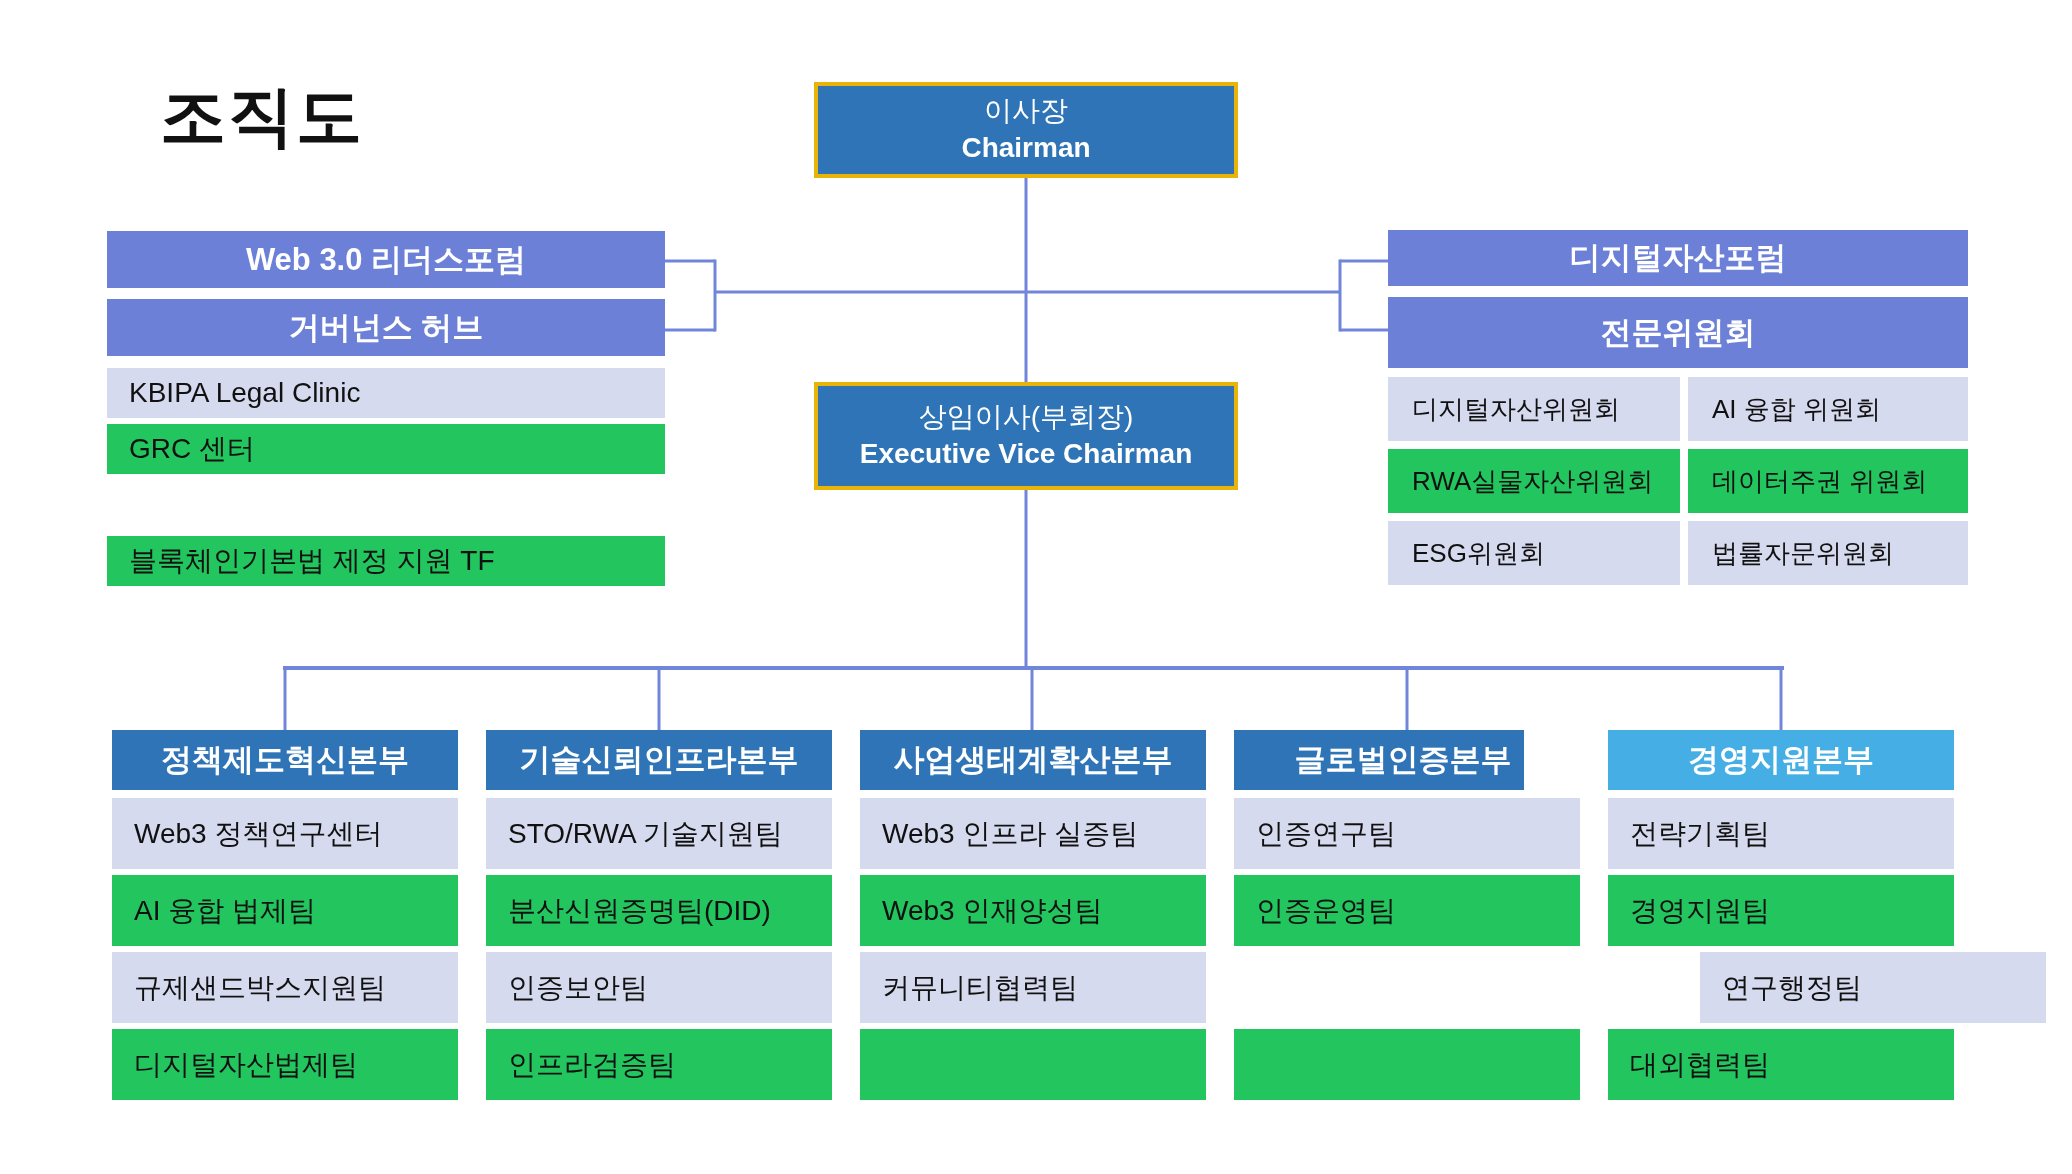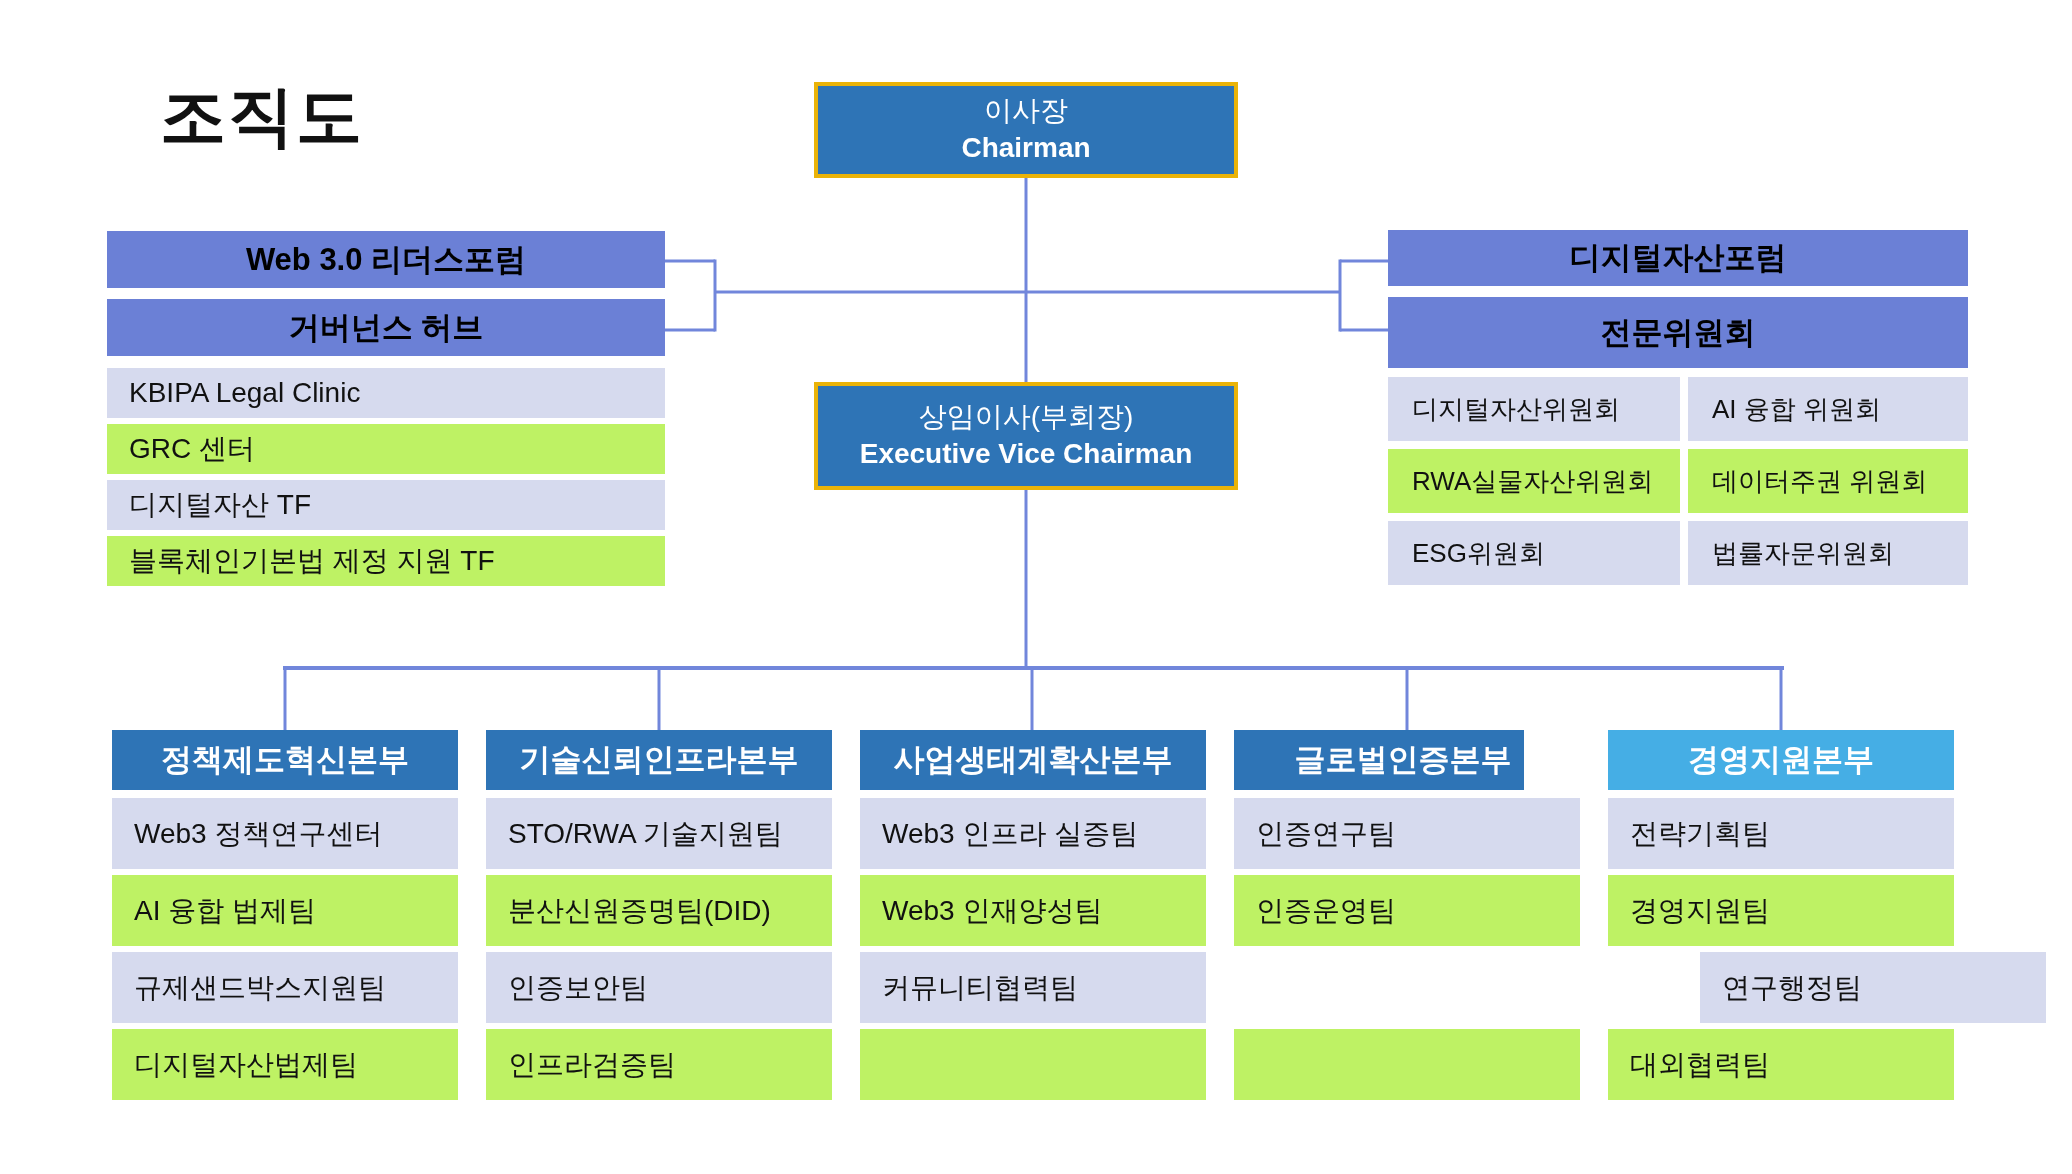--- a/index.html
+++ b/index.html
@@ -16,38 +16,38 @@
     font-size:66px;font-weight:900;color:#111111;letter-spacing:2px;
   }
   .exec-box{
     background:#2E74B6;border:4px solid #eab308;z-index:2;
     display:flex;flex-direction:column;align-items:center;justify-content:center;
     color:#ffffff;text-align:center;line-height:1.32;
   }
   .exec-box .l1{font-size:28px;font-weight:500;}
   .exec-box .l2{font-size:28px;font-weight:700;}
   .peri-hdr{
-    background:#6B80D6;color:#000000;z-index:2;
+    background:#6B80D6;color:#ffffff;z-index:2;
     display:flex;align-items:center;justify-content:center;
     font-size:31px;font-weight:700;
   }
   .dept-hdr{
     background:#2E74B6;color:#ffffff;z-index:2;
     display:flex;align-items:center;justify-content:center;
     font-size:31px;font-weight:700;
   }
   .dept-hdr.sky{background:#45AEE5;}
   .cell{
     display:flex;align-items:center;z-index:2;
     color:#111111;font-size:28px;font-weight:400;
     padding-left:22px;padding-right:8px;
   }
   .cell.small{font-size:26px;padding-left:24px;}
   .dark{background:#D6DAEE;}
-  .light{background:#bef264;}
+  .light{background:#22c55e;}
 </style>
 </head>
 <body>
 
 <div id="stage">
 
   <svg id="connectors" viewBox="0 0 2072 1174" xmlns="http://www.w3.org/2000/svg">
     <g stroke="#7186DB" stroke-width="3" fill="none">
 
       <line x1="1026" y1="176" x2="1026" y2="382"></line>
@@ -83,21 +83,20 @@
   <div class="abs exec-box" style="left:814px;top:382px;width:424px;height:108px;">
     <div class="l1">상임이사(부회장)</div>
     <div class="l2">Executive Vice Chairman</div>
   </div>
 
   <div class="abs peri-hdr" style="left:107px;top:231px;width:558px;height:57px;">Web 3.0 리더스포럼</div>
   <div class="abs peri-hdr" style="left:107px;top:299px;width:558px;height:57px;">거버넌스 허브</div>
 
   <div class="abs cell dark" style="left:107px;top:368px;width:558px;height:50px;">KBIPA Legal Clinic</div>
   <div class="abs cell light" style="left:107px;top:424px;width:558px;height:50px;">GRC 센터</div>
-  <div class="abs cell dark" style="left:107px;top:480px;width:558px;height:50px;">디지털자산 TF</div>
   <div class="abs cell light" style="left:107px;top:536px;width:558px;height:50px;">블록체인기본법 제정 지원 TF</div>
 
   <div class="abs peri-hdr" style="left:1388px;top:230px;width:580px;height:56px;">디지털자산포럼</div>
   <div class="abs peri-hdr" style="left:1388px;top:297px;width:580px;height:71px;">전문위원회</div>
 
   <div class="abs cell small dark" style="left:1388px;top:377px;width:292px;height:64px;">디지털자산위원회</div>
   <div class="abs cell small dark" style="left:1688px;top:377px;width:280px;height:64px;">AI 융합 위원회</div>
   <div class="abs cell small light" style="left:1388px;top:449px;width:292px;height:64px;">RWA실물자산위원회</div>
   <div class="abs cell small light" style="left:1688px;top:449px;width:280px;height:64px;">데이터주권 위원회</div>
   <div class="abs cell small dark" style="left:1388px;top:521px;width:292px;height:64px;">ESG위원회</div>

